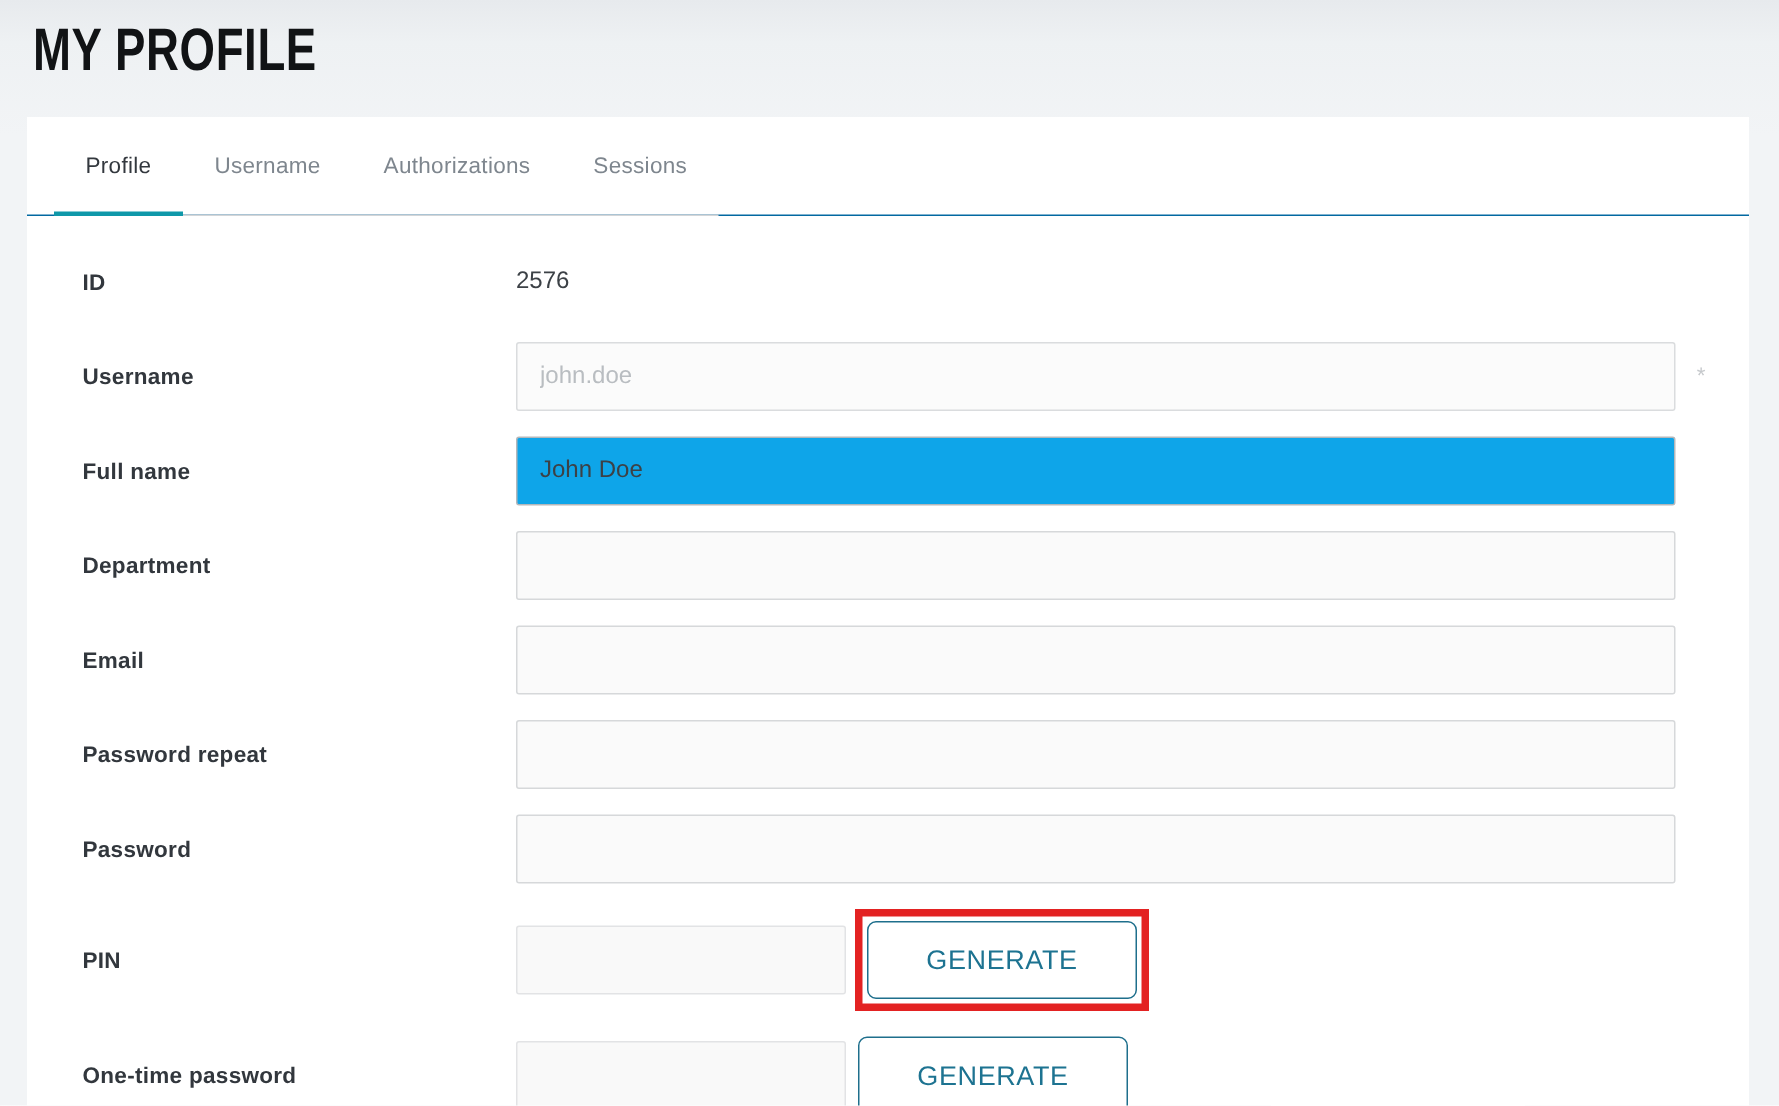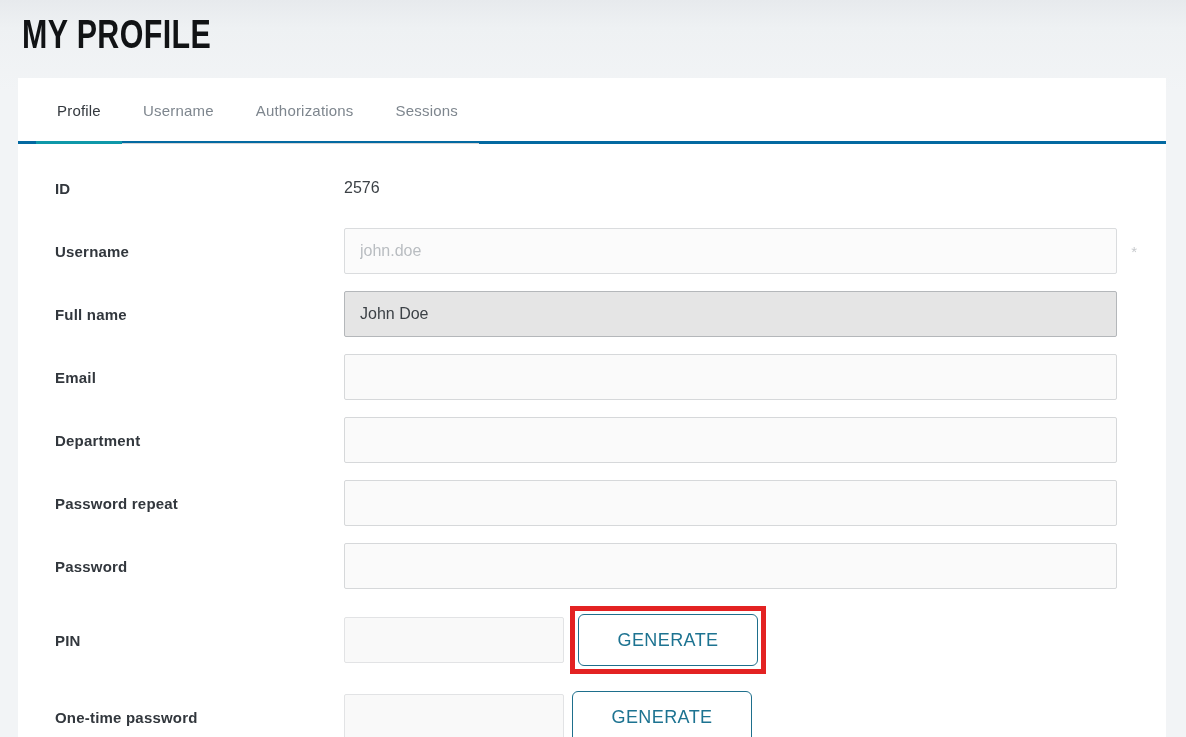--- a/index.html
+++ b/index.html
@@ -14,42 +14,42 @@
     font-size:38px; font-weight:800; color:#111315;
     letter-spacing:0.5px; text-transform:uppercase;
     transform:scale(0.80,1.05); transform-origin:left top;
     white-space:nowrap;
   }
   .card {
     position:absolute; left:18px; top:78px; width:1148px; height:680px;
     background:#ffffff;
   }
   .tabbar {
-    padding-left:18px; border-bottom:3px solid #0369a1; height:66px;
+    padding-left:18px; border-bottom:1px solid #0369a1; height:66px;
   }
   .tabs { display:inline-flex; border-bottom:1px solid #d3d5d7; margin-bottom:-1px; height:66px; }
   .tab {
     padding:24px 21px 0 21px; font-size:15px; color:#7e868e; cursor:pointer;
     border-bottom:3px solid transparent; height:66px; letter-spacing:0.2px;
   }
   .tab.active { color:#33383e; border-bottom-color:#0f98a9; }
   .form { padding:21px 49px 0 37px; }
   .row { display:flex; align-items:center; margin-bottom:17px; min-height:46px; }
   .row-label {
     width:289px; flex:0 0 289px; font-size:15px; font-weight:600;
     color:#32373d; letter-spacing:0.2px;
   }
   .row-value { font-size:16px; color:#3c4146; }
   .field { flex:1; position:relative; display:flex; align-items:center; }
   .tinput {
     width:100%; height:46px; border:1px solid #d6d8da; background:#fafafa;
     border-radius:2px; font-family:"Liberation Sans",sans-serif;
     font-size:16px; color:#3c4146; padding:0 15px; outline:none;
   }
-  .tinput.filled { border-color:#b4b7ba; background:#e5e5e5; }
+  .tinput.filled { border-color:#b4b7ba; background:#0ea5e9; }
   .tinput.disabled { background:#fbfbfb; border-color:#dadcde; }
   .tinput.disabled::placeholder { color:#b9bdc1; opacity:1; }
   .tinput::placeholder { color:#b9bdc1; opacity:1; }
   .required-marker {
     position:absolute; right:-20px; top:50%; transform:translateY(-50%);
     color:#c6c9cc; font-size:15px;
   }
   .short-field { flex:0 0 220px; }
   .short-field .tinput { background:#f9f9f9; border-color:#e2e3e5; }
   .gen-btn {
@@ -95,28 +95,28 @@
     </div>
 
     <div class="row">
       <div class="row-label">Full name</div>
       <div class="field">
         <input class="tinput filled" value="John Doe" style="">
       </div>
     </div>
 
     <div class="row">
-      <div class="row-label">Email</div>
+      <div class="row-label">Department</div>
       <div class="field">
         <input class="tinput" value="" style="">
       </div>
     </div>
 
     <div class="row">
-      <div class="row-label">Department</div>
+      <div class="row-label">Email</div>
       <div class="field">
         <input class="tinput" value="" style="">
       </div>
     </div>
 
     <div class="row">
       <div class="row-label">Password repeat</div>
       <div class="field">
         <input class="tinput" type="password" value="" style="">
       </div>

